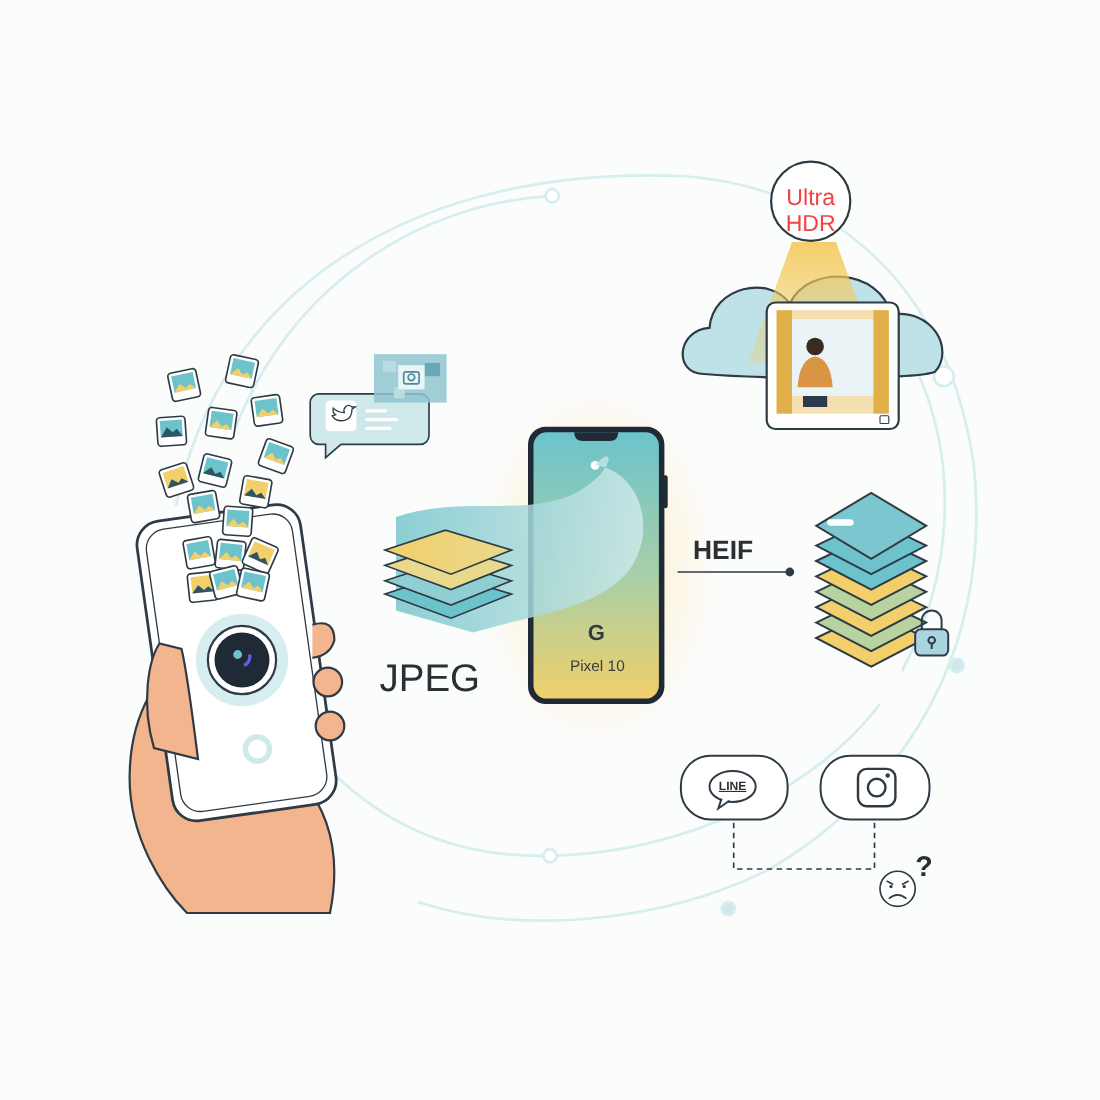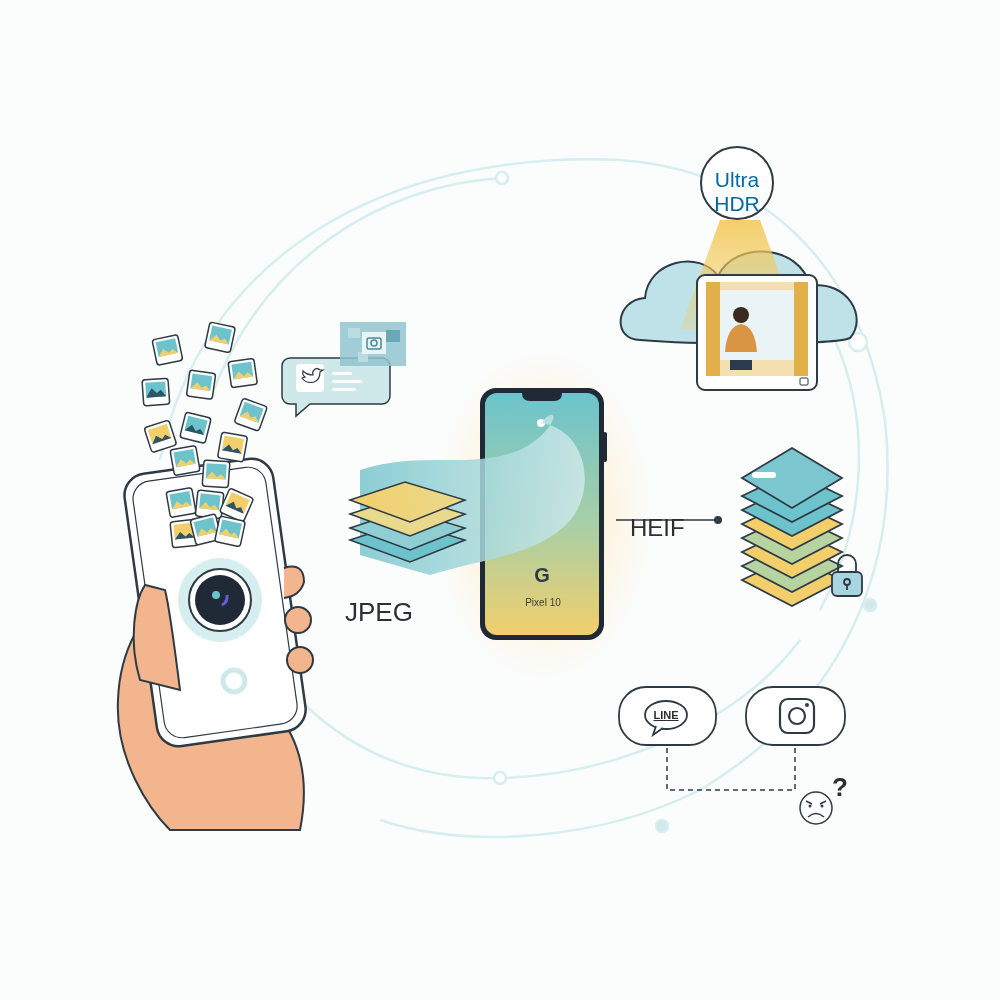--- a/index.html
+++ b/index.html
@@ -1,22 +1,22 @@
 <!DOCTYPE html>
 <html><head>
 <meta charset="utf-8">
 <style>
   html, body { margin:0; padding:0; }
   body { width:1000px; height:1000px; background:#fbfcfc; position:relative; overflow:hidden; font-family:"Liberation Sans", sans-serif; }
   #stage { position:absolute; left:0; top:0; width:1000px; height:1000px; }
   .label { position:absolute; font-family:"Liberation Sans", sans-serif; color:#2b2f33; }
-  .hdr-text { position:absolute; left:700px; top:168px; width:74px; text-align:center; font-size:21px; line-height:24px; color:#0369a1; }
-  .jpeg { left:345px; top:597px; font-size:26px; }
-  .heif { left:630px; top:514px; font-size:24px; }
-  .pixel { position:absolute; left:482px; top:597px; width:122px; text-align:center; font-size:10px; color:#3b3f3a; }
+  .hdr-text { position:absolute; left:700px; top:168px; width:74px; text-align:center; font-size:21px; line-height:24px; color:#ef4444; }
+  .jpeg { left:345px; top:597px; font-size:35px; }
+  .heif { left:630px; top:487px; font-size:24px;font-weight:bold; }
+  .pixel { position:absolute; left:482px; top:597px; width:122px; text-align:center; font-size:14px; color:#3b3f3a; }
   .line-txt { position:absolute; left:646px; top:709px; width:40px; text-align:center; font-size:11px; font-weight:bold; color:#2b2f33;text-decoration:underline; }
   .q { position:absolute; left:832px; top:772px; font-size:26px; font-weight:bold; color:#2b2f33; }
 </style>
 </head>
 <body>
 
 <svg id="stage" width="1000" height="1000" viewBox="0 0 1000 1000">
   <defs>
     <linearGradient id="phoneGrad" x1="0" y1="0" x2="0" y2="1">
       <stop offset="0" stop-color="#6cc3cc"></stop>

